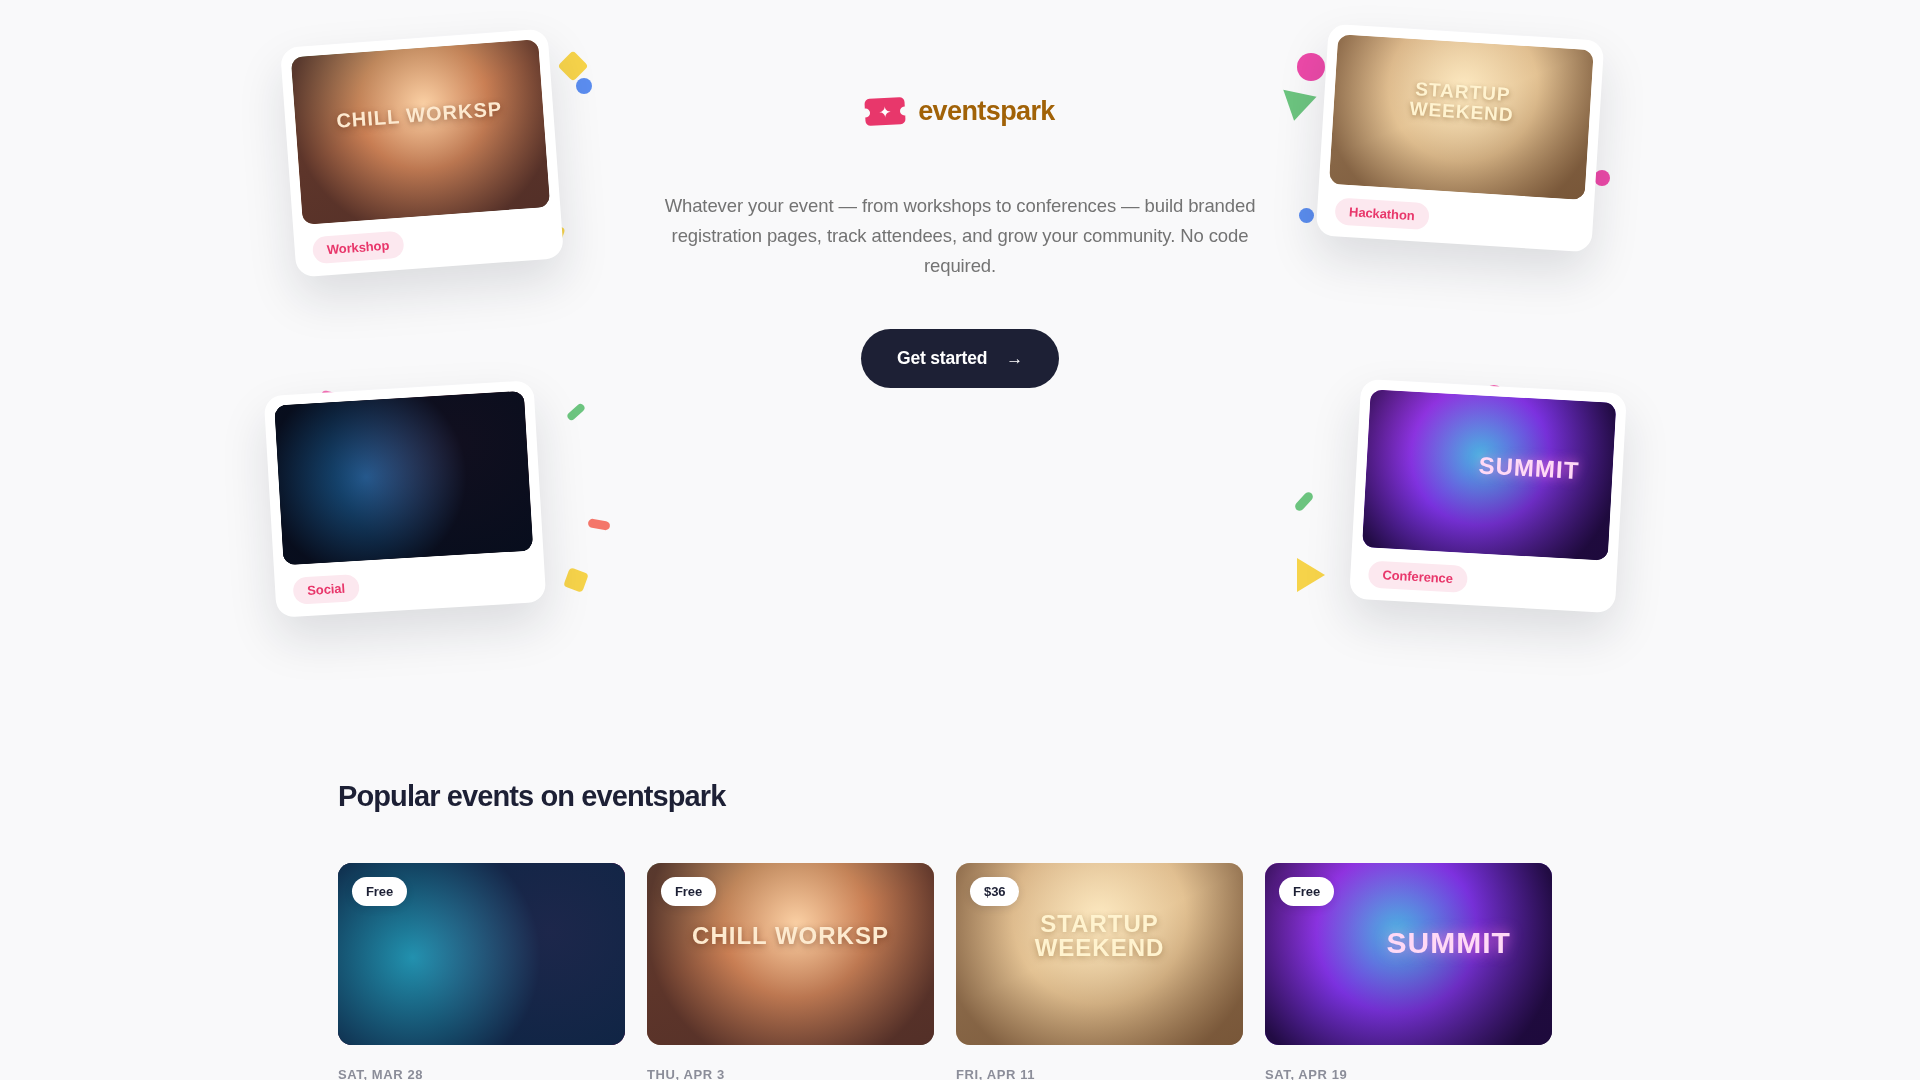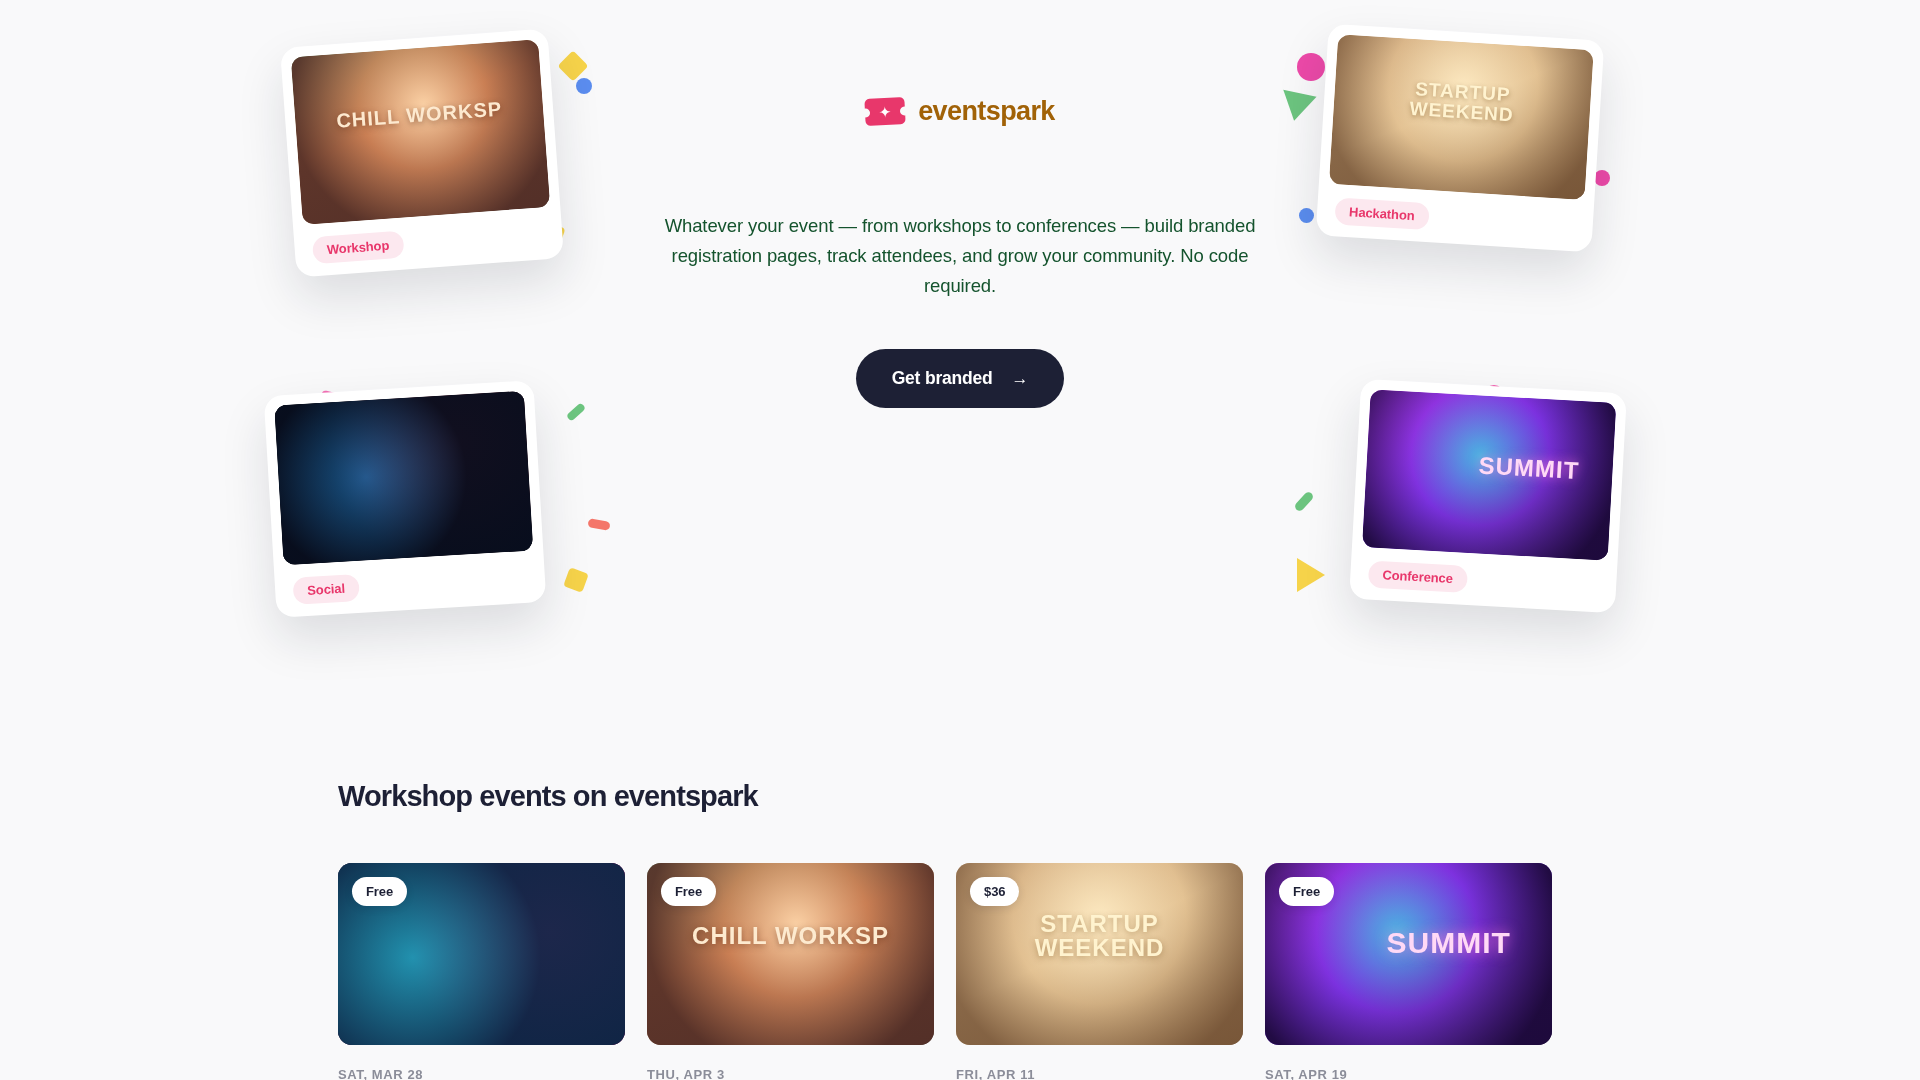--- a/index.html
+++ b/index.html
@@ -46,22 +46,22 @@
     letter-spacing: -.6px;
   }
 
   .headline {
     font-size: 56px; line-height: 1.08; font-weight: 800;
     color: #1d2035; letter-spacing: -1.8px;
   }
   .headline .ln3 { color: #1d2035; opacity: .045; }
 
   .sub {
-    margin-top: 84px;
-    font-size: 18.5px; line-height: 1.62; color: #14532d;
+    margin-top: 64px;
+    font-size: 18.5px; line-height: 1.62; color: #737373;
     letter-spacing: -.1px;
   }
 
   .cta {
     margin-top: 48px;
     display: inline-flex; align-items: center; gap: 19px;
     background: #1d2035; color: #fff;
     border: none; border-radius: 40px;
     padding: 19px 36px;
     font-family: inherit; font-size: 17.5px; font-weight: 700;
@@ -241,28 +241,28 @@
         <span class="ticket-icon">
           <span class="ticket-spark">✦</span>
         </span>
         <span class="brand-name">eventspark</span>
       </div>
 
 
       <p class="sub">Whatever your event — from workshops to conferences — build branded registration pages, track attendees, and grow your community. No code required.</p>
 
       <button class="cta">
-        <span>Get branded</span>
+        <span>Get started</span>
         <span class="arrow">→</span>
       </button>
     </div>
   </section>
 
   <section class="section">
-    <h2 class="section-title">Workshop events on eventspark</h2>
+    <h2 class="section-title">Popular events on eventspark</h2>
 
     <div class="grid">
 
       <article class="ecard">
         <div class="thumb">
           <div class="art art-ai"></div>
           <span class="price-pill">Free</span>
         </div>
         <div class="date">SAT, MAR 28</div>
 

